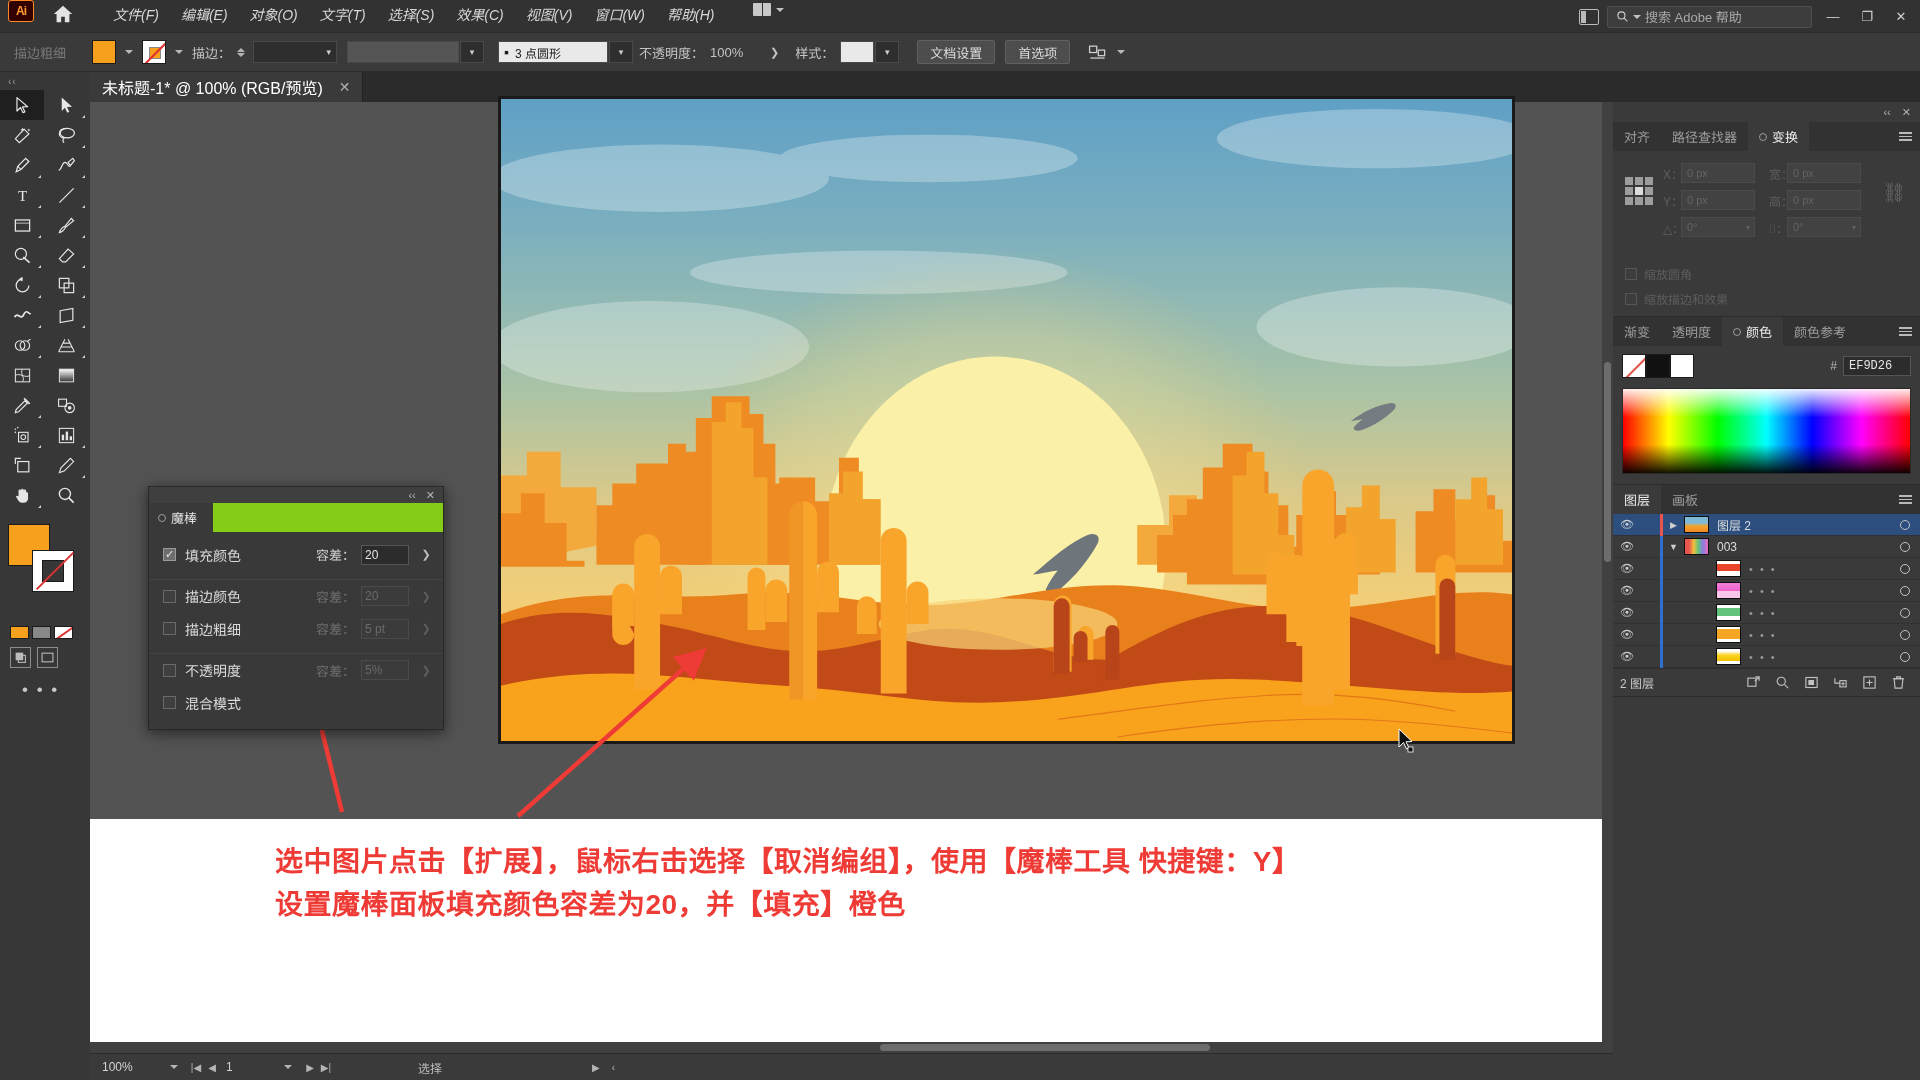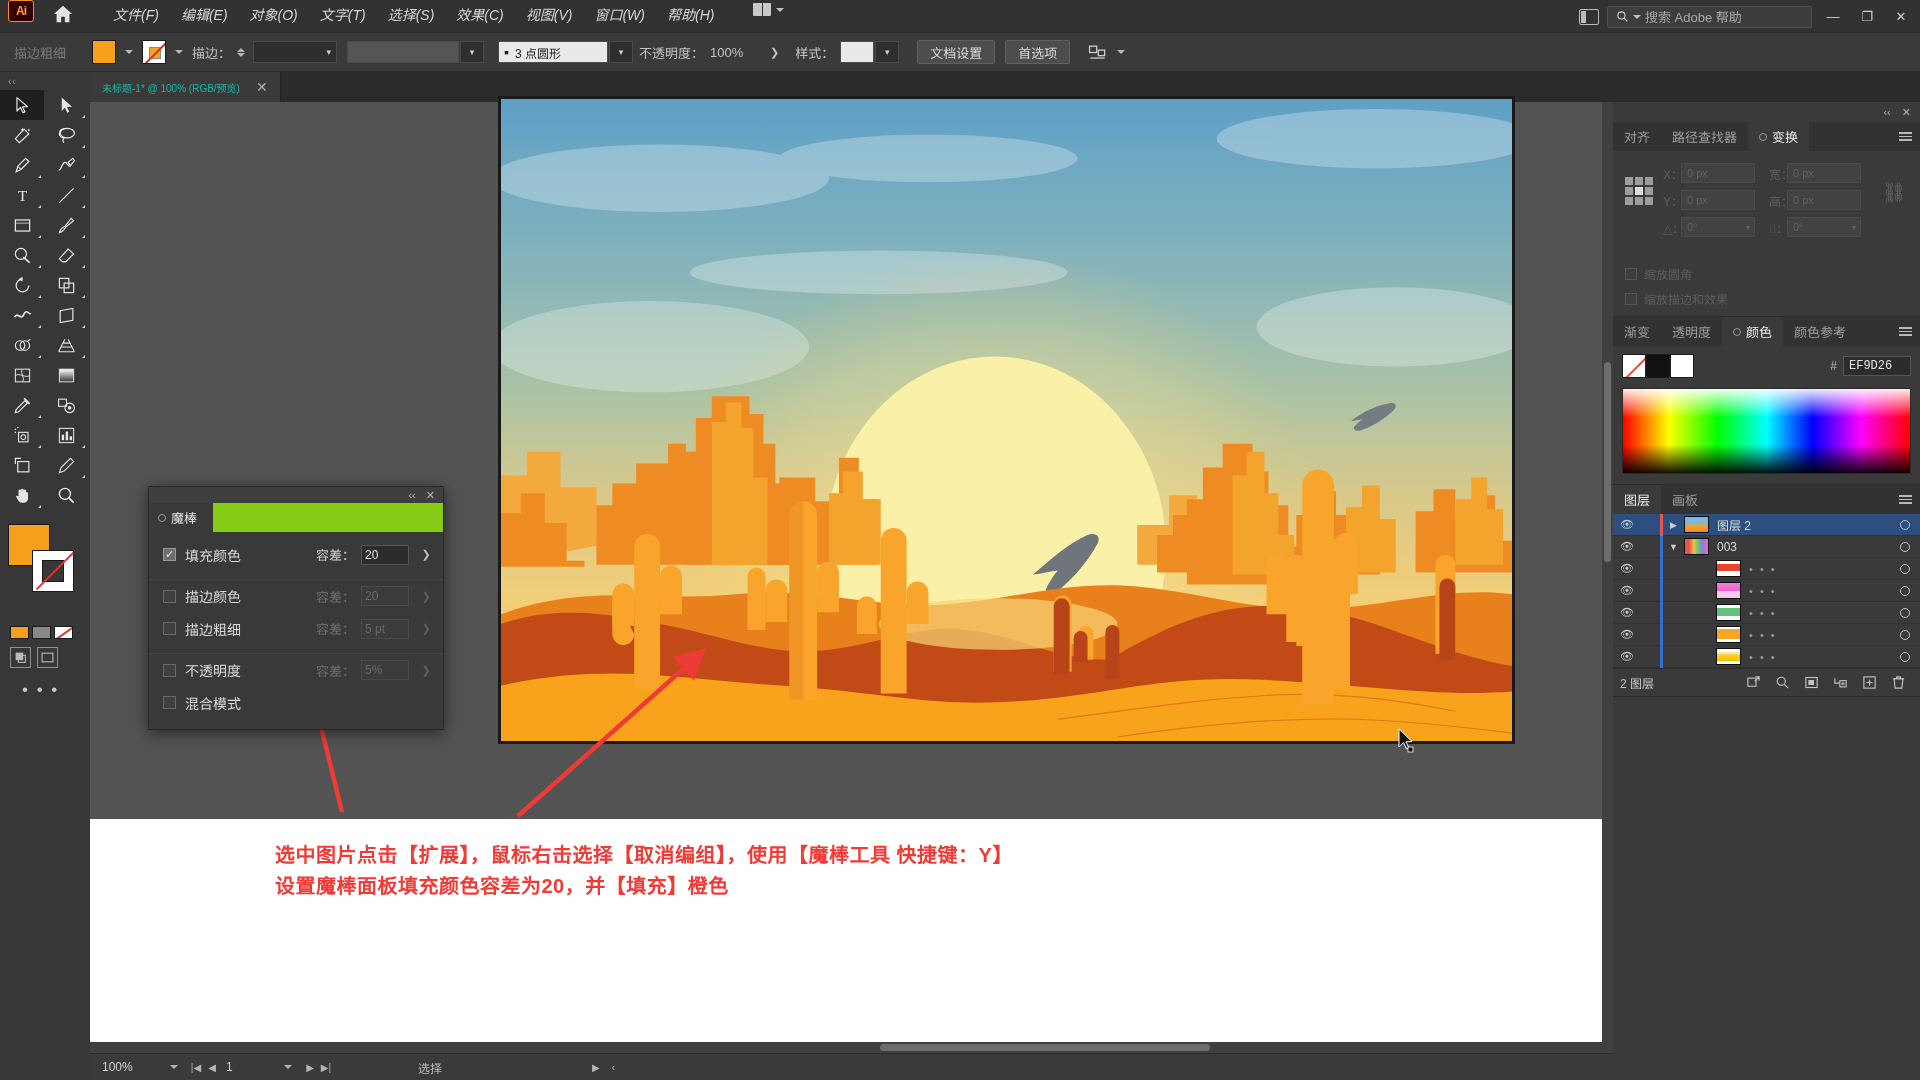--- a/index.html
+++ b/index.html
@@ -52,21 +52,21 @@
   .combo.light{ background:#555; }
   .combo.white{ background:#e9e9e9; }
   .flatbtn{ height:24px; background:#4d4d4d; border:1px solid #606060; border-radius:2px;
     display:flex; align-items:center; padding:0 12px; font-size:13px; color:#dcdcdc; }
   .profile-ic{ width:22px;height:18px; display:flex;align-items:center;justify-content:center; }
 
   
   .tabbar{ position:absolute; left:90px; top:72px; width:1830px; height:30px; background:#2b2b2b; }
   .doctab{ position:absolute; left:0; top:0; height:30px; background:#3a3a3a; display:flex; align-items:center;
     padding:0 12px; gap:16px; border-right:1px solid #222; }
-  .doctab .t{ font-size:10px; color:#14b8a6; white-space:nowrap; }
+  .doctab .t{ font-size:16px; color:#ffffff; white-space:nowrap; }
   .doctab .x{ font-size:14px; color:#b0b0b0; }
 
   
   .toolbar{ position:absolute; left:0; top:72px; width:90px; bottom:0; background:#373737; }
   .tb-handle{ height:18px; display:flex; align-items:center; padding-left:8px; color:#9a9a9a; font-size:10px; letter-spacing:1px;}
   .tools{ display:grid; grid-template-columns:44px 44px; }
   .tool{ width:44px; height:30px; display:flex; align-items:center; justify-content:center; position:relative; }
   .tool.active{ background:#1f1f1f; }
   .tool svg{ width:19px; height:19px; }
   .tool .corner{ position:absolute; right:3px; bottom:2px; width:0;height:0;
@@ -84,21 +84,21 @@
   .tb-bottom{ padding:12px 0 0 22px; color:#c9c9c9; font-size:17px; letter-spacing:2px; }
 
   
   .canvasarea{ position:absolute; left:90px; top:102px; right:0; bottom:0; background:#535353; }
   .artboard{ position:absolute; left:408px; top:-6px; width:1017px; height:648px;
     border:3px solid #1a1a1a; overflow:hidden; }
   .white-strip{ position:absolute; left:0; top:717px; right:0; height:265px; background:#fff; }
 
   
   .annot{ position:absolute; left:185px; top:738px; line-height:1.55; }
-  .annot div{ color:#ef3b35; font-size:20px; font-weight:bold; white-space:nowrap; letter-spacing:.5px; }
+  .annot div{ color:#ef3b35; font-size:28px; font-weight:bold; white-space:nowrap; letter-spacing:.5px; }
 
   
   .arrow-svg{ position:absolute; left:0; top:0; width:100%; height:100%; pointer-events:none; }
 
   
   .mwpanel{ position:absolute; left:148px; top:486px; width:296px; background:#393939;
     border:1px solid #282828; box-shadow:0 3px 14px rgba(0,0,0,.55); z-index:30; }
   .mw-top{ height:16px; background:#3f3f3f; display:flex; align-items:center; justify-content:flex-end;
     gap:10px; padding-right:8px; color:#b5b5b5; font-size:11px; }
   .mw-tabrow{ height:29px; background:#84cc16; display:flex; align-items:stretch; }

